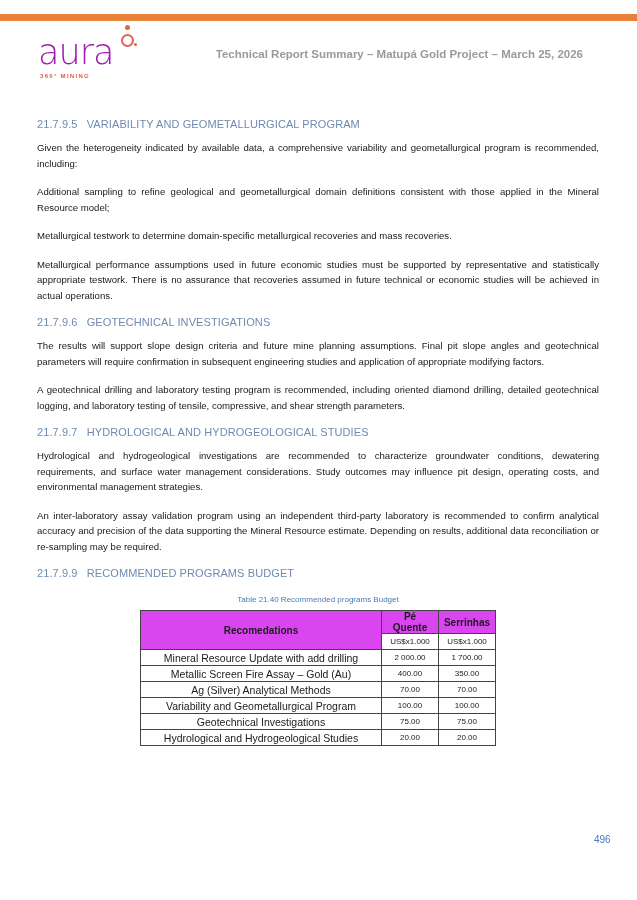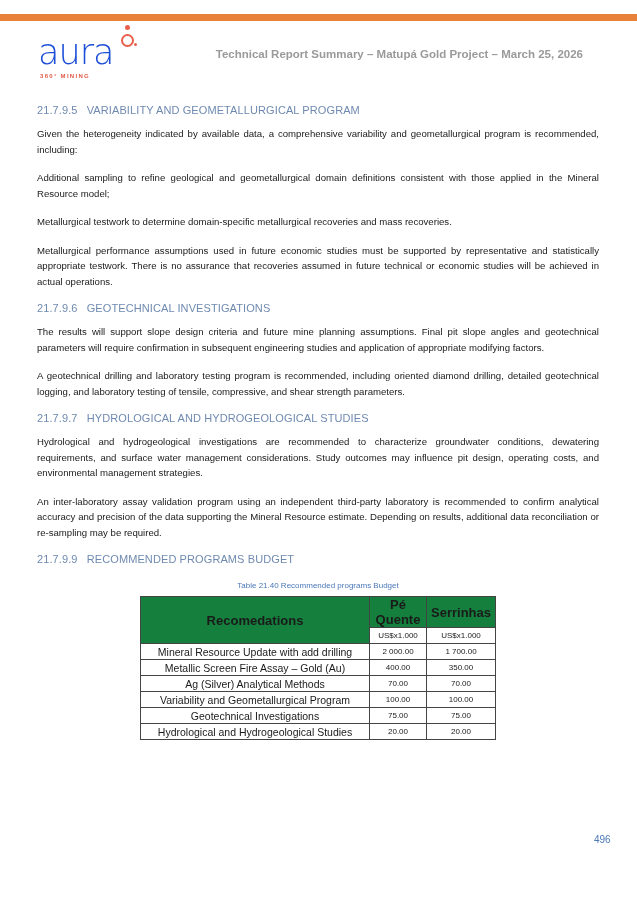--- a/index.html
+++ b/index.html
@@ -1,33 +1,33 @@
 <!DOCTYPE html>
 <html><head>
 <meta charset="utf-8">
 <style>
   html, body { margin: 0; padding: 0; background: #ffffff; }
   body { width: 637px; height: 900px; position: relative; overflow: hidden; font-family: "Liberation Sans", sans-serif; color: #1a1a1a; }
   .top-bar { position: absolute; left: 0; top: 14px; width: 637px; height: 7px; background: #e8813a; }
   .logo { position: absolute; left: 38px; top: 24px; width: 110px; height: 62px; }
-  .logo-word { position: absolute; left: 0; top: 10px; font-family: "DejaVu Sans", sans-serif; font-size: 35px; color: #1d4ed8; letter-spacing: -1px; line-height: 36px; font-weight: 300; }
+  .logo-word { position: absolute; left: 0; top: 10px; font-family: "DejaVu Sans", sans-serif; font-size: 35px; color: #a21caf; letter-spacing: -1px; line-height: 36px; font-weight: 300; }
   .logo-sub { position: absolute; left: 2px; top: 49px; font-size: 6px; color: #e05a48; letter-spacing: 1.3px; font-weight: bold; }
   .logo-ring { position: absolute; left: 83px; top: 10px; width: 9px; height: 9px; border: 2px solid #e8604c; border-radius: 50%; }
   .logo-dot1 { position: absolute; left: 87px; top: 1px; width: 5px; height: 5px; background: #e8604c; border-radius: 50%; }
   .logo-dot2 { position: absolute; left: 96px; top: 19px; width: 3px; height: 3px; background: #e8604c; border-radius: 50%; }
   .header-title { position: absolute; right: 54px; top: 48px; font-size: 11.5px; color: #9a9a9a; font-weight: bold; }
-  .content { position: absolute; left: 37px; top: 104px; width: 562px; }
+  .content { position: absolute; left: 37px; top: 118px; width: 562px; }
   h3 { font-size: 11px; font-weight: normal; color: #6f8ab0; margin: 0 0 10px 0; letter-spacing: 0.1px; }
   h3 .num { margin-right: 6px; }
   p { font-size: 9.6px; line-height: 15.5px; margin: 0 0 13px 0; text-align: justify; color: #1a1a1a; }
   .link { color: #4a78b8; }
   .caption { text-align: center; font-size: 8px; color: #4a78b8; margin: 16px 0 6px 0; }
   table { border-collapse: collapse; margin: 0 auto; font-size: 10.5px; width: 356px; }
   td, th { border: 1px solid #444; padding: 0 4px; text-align: center; height: 15px; }
-  th { background: #15803d; font-weight: bold; font-size: 13px; }
+  th { background: #d946ef; font-weight: bold; font-size: 10px; }
   th.sub { font-weight: normal; background: #fff; font-size: 8px; }
   td.val { font-size: 8px; width: 48px; }
   .page-number { position: absolute; left: 594px; top: 834px; font-size: 10px; color: #4a78b8; text-align: center; }
 </style>
 </head>
 <body>
 
 <div class="top-bar"></div>
 
 <div class="logo">

